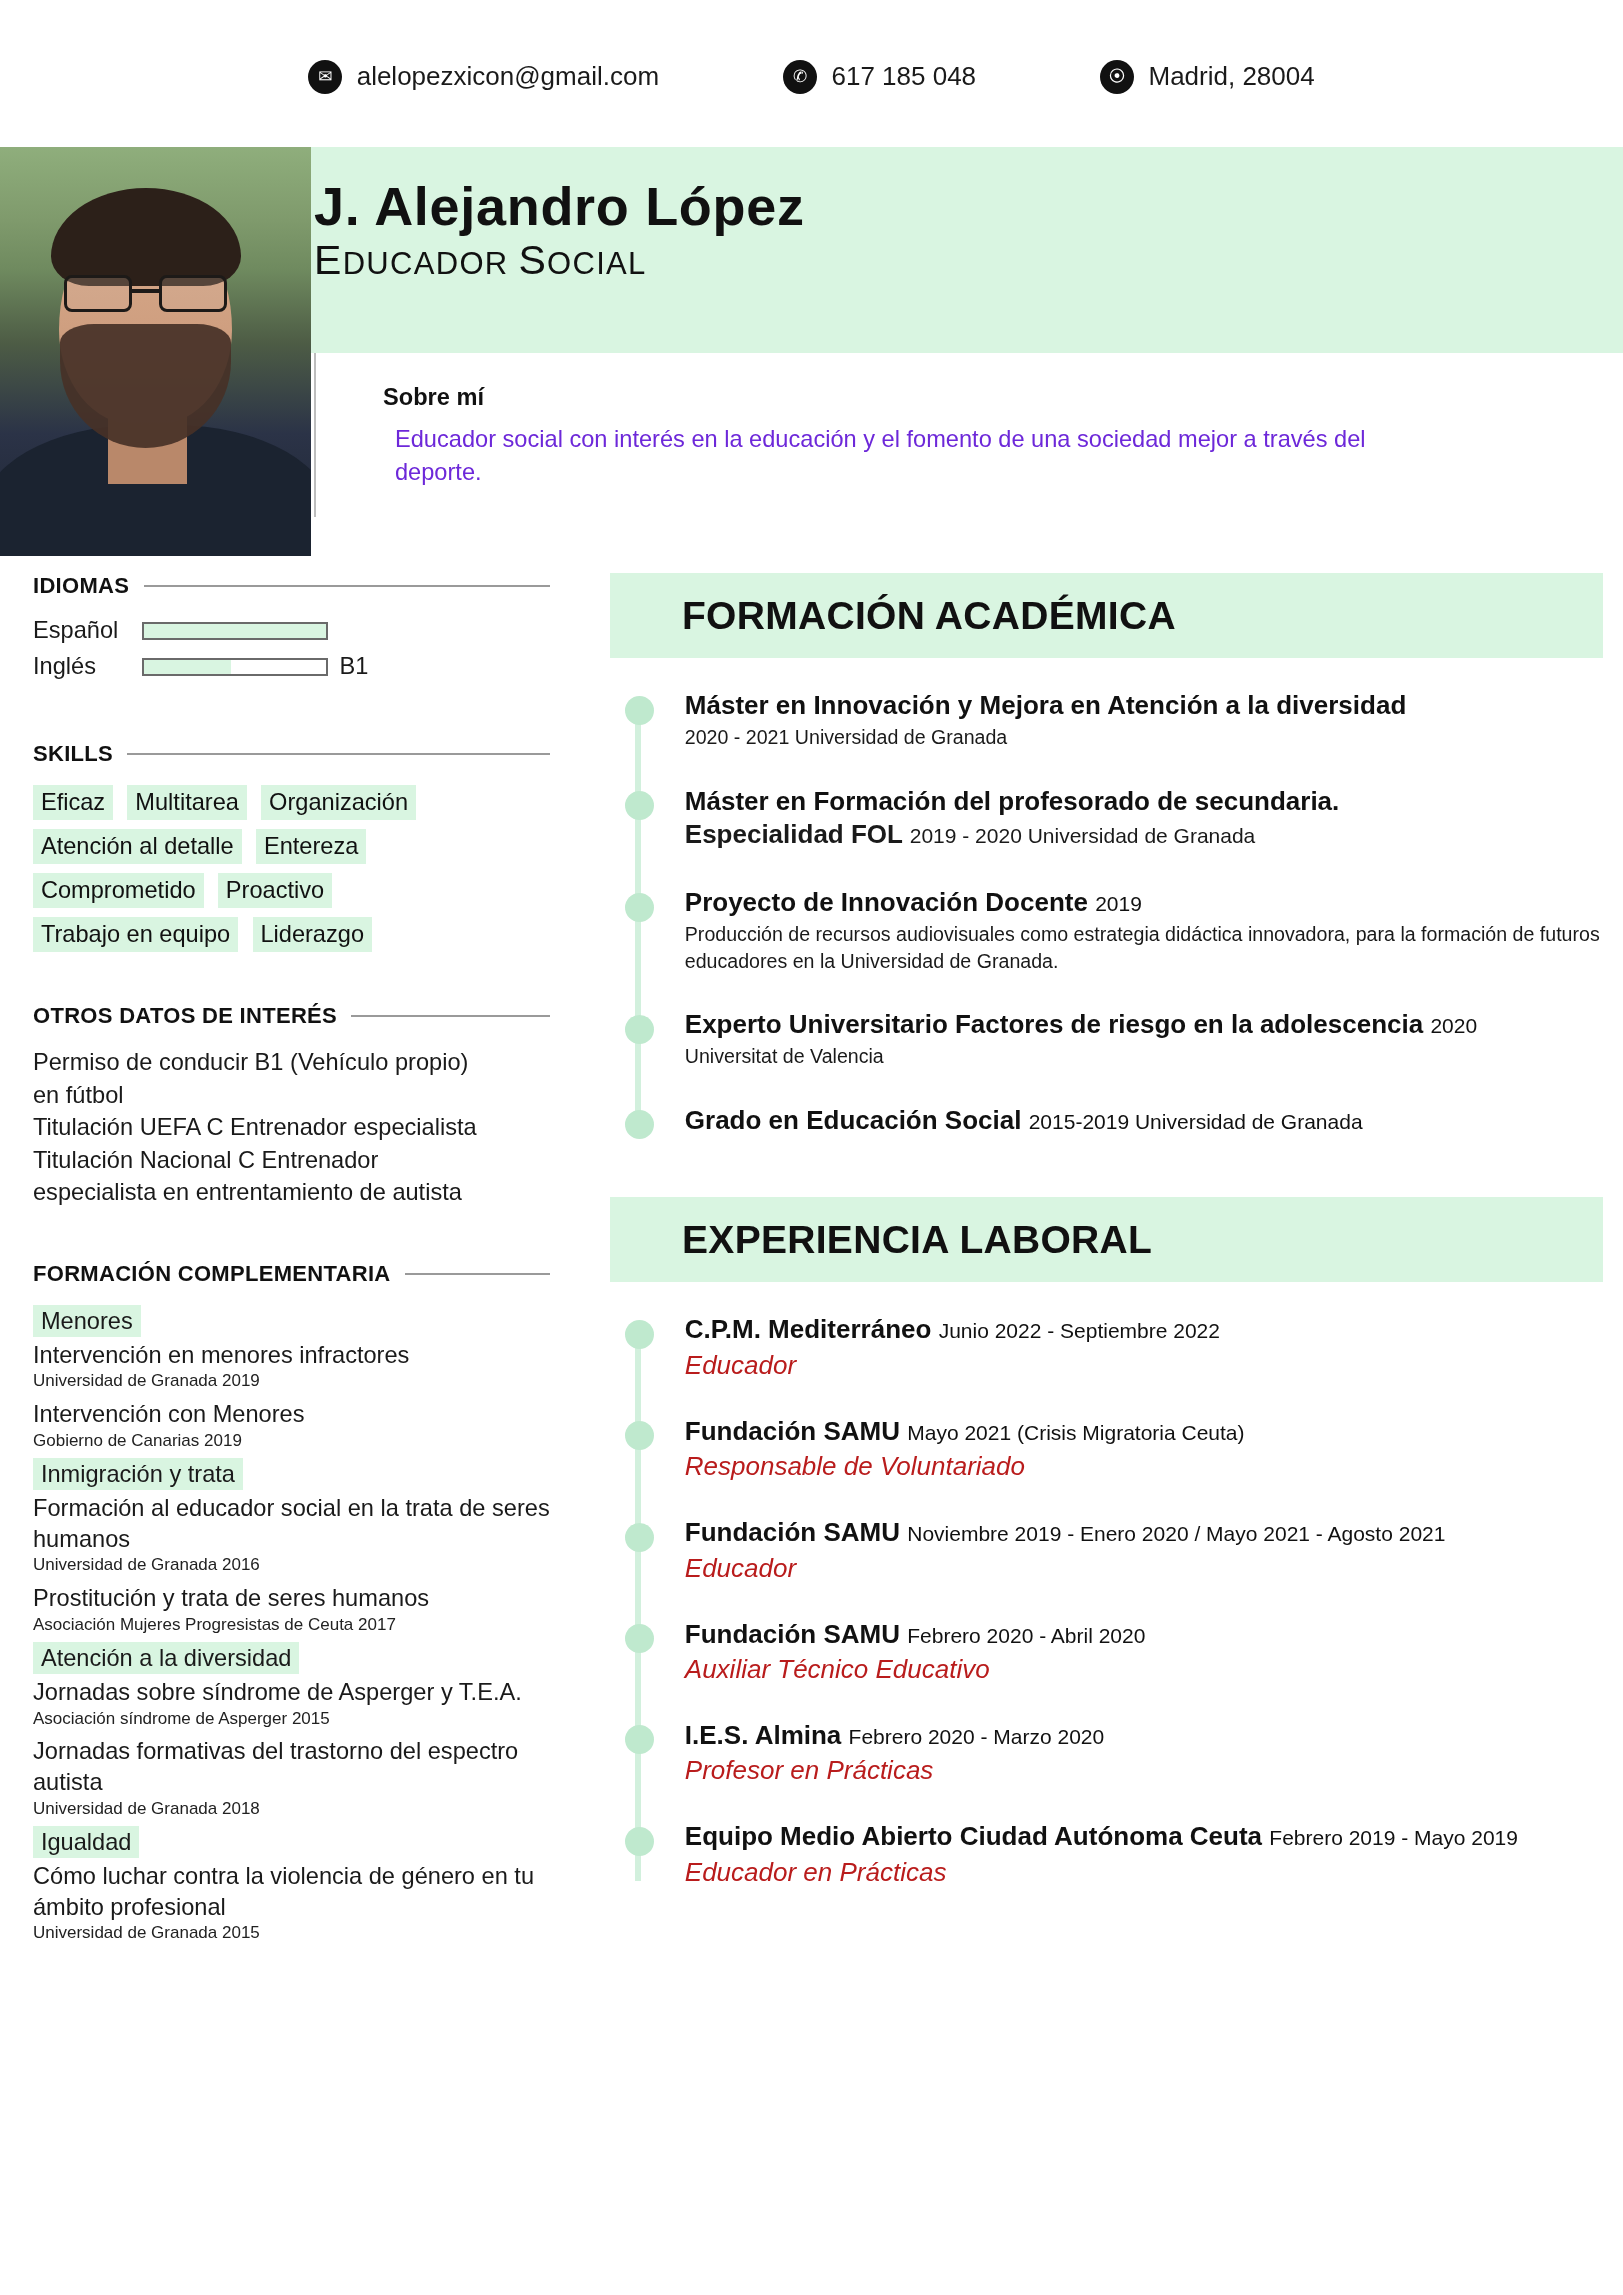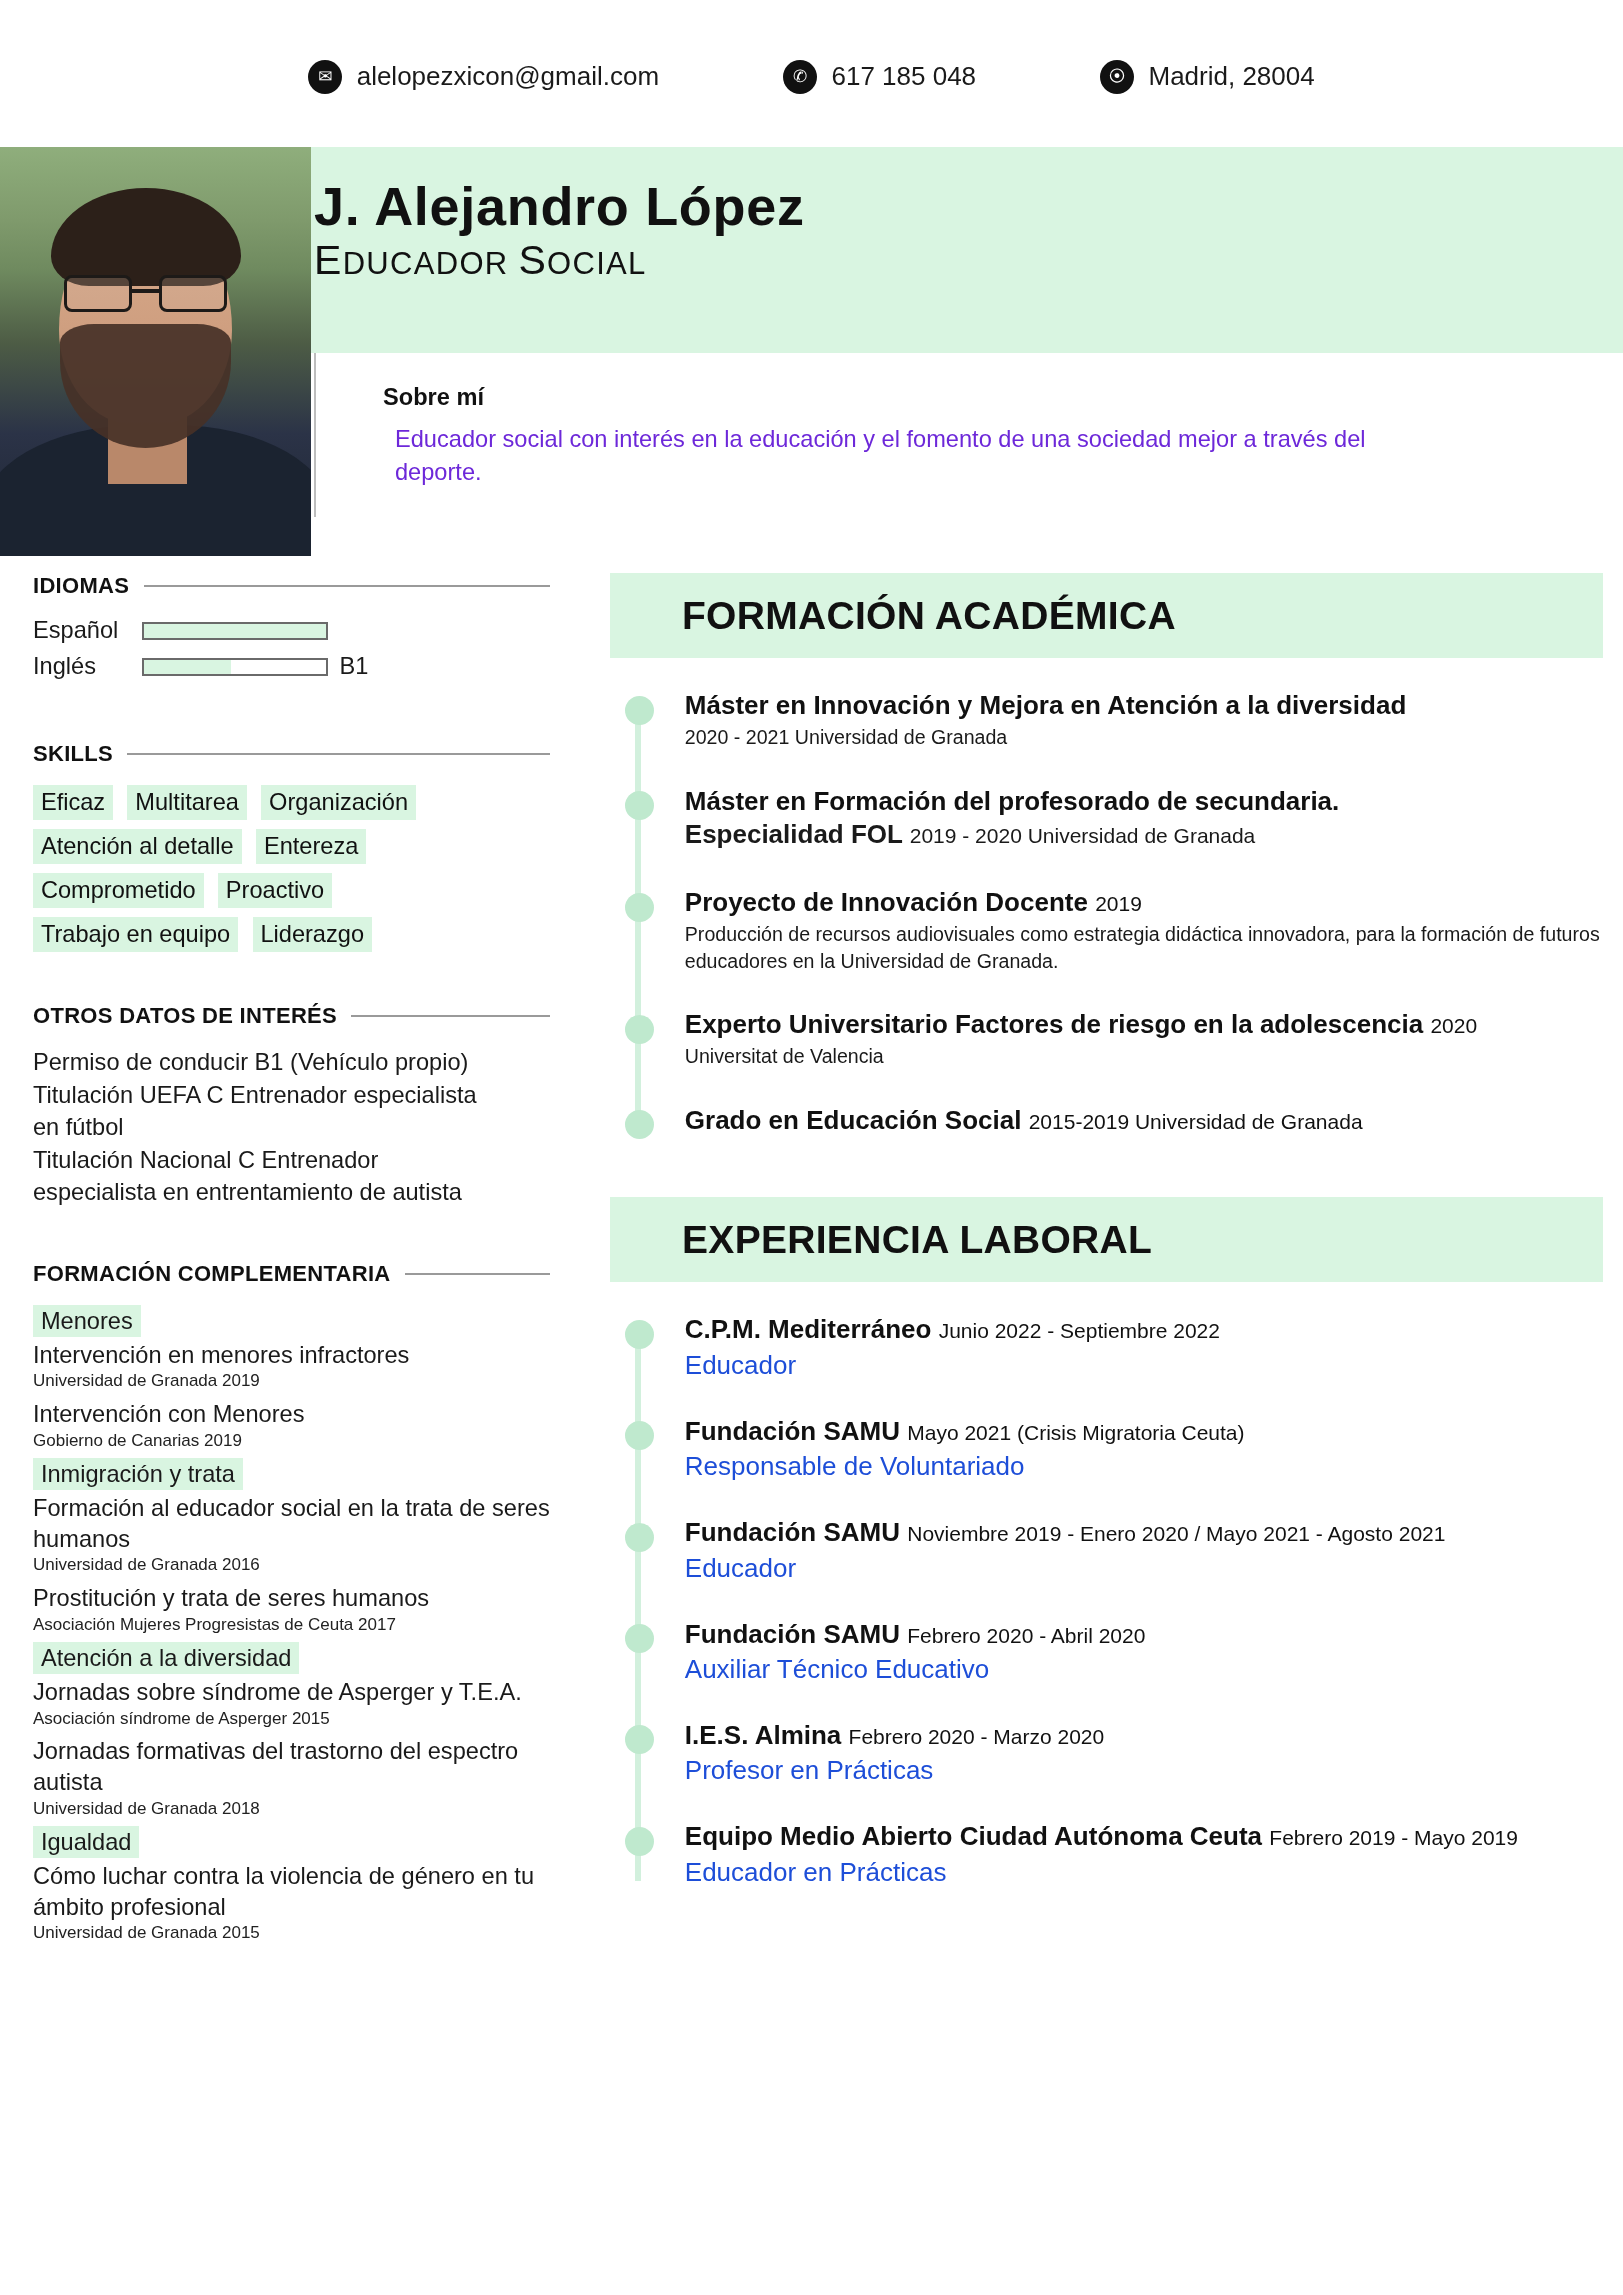--- a/index.html
+++ b/index.html
@@ -339,21 +339,22 @@
   .tl-sub {
     font-size: 19.6px;
     margin: 1.3px 0 0 0;
     line-height: 1.35;
     color: #1a1a1a;
     max-width: 949px;
   }
   .tl-role {
     font-size: 26px;
     margin: 2.6px 0 0 0;
-    color: #1d4ed8;
+    color: #b91c1c;
+    font-style: italic;
   }
 </style>
 </head>
 <body>
 
 <div class="page">
 
   <div class="contact-bar">
     <div class="contact-item">
       <span class="cicon">✉</span>
@@ -441,22 +442,22 @@
       </div>
 
       <div class="block-gap"></div>
 
       <div class="side-head">
         <span class="txt">OTROS DATOS DE INTERÉS</span>
         <span class="line"></span>
       </div>
       <div class="plain-list">
         <p>Permiso de conducir B1 (Vehículo propio)</p>
+        <p>en fútbol</p>
         <p>Titulación UEFA C Entrenador especialista</p>
-        <p>en fútbol</p>
         <p>Titulación Nacional C Entrenador</p>
         <p>especialista en entrentamiento de autista</p>
       </div>
 
       <div class="block-gap"></div>
 
       <div class="side-head">
         <span class="txt">FORMACIÓN COMPLEMENTARIA</span>
         <span class="line"></span>
       </div>

